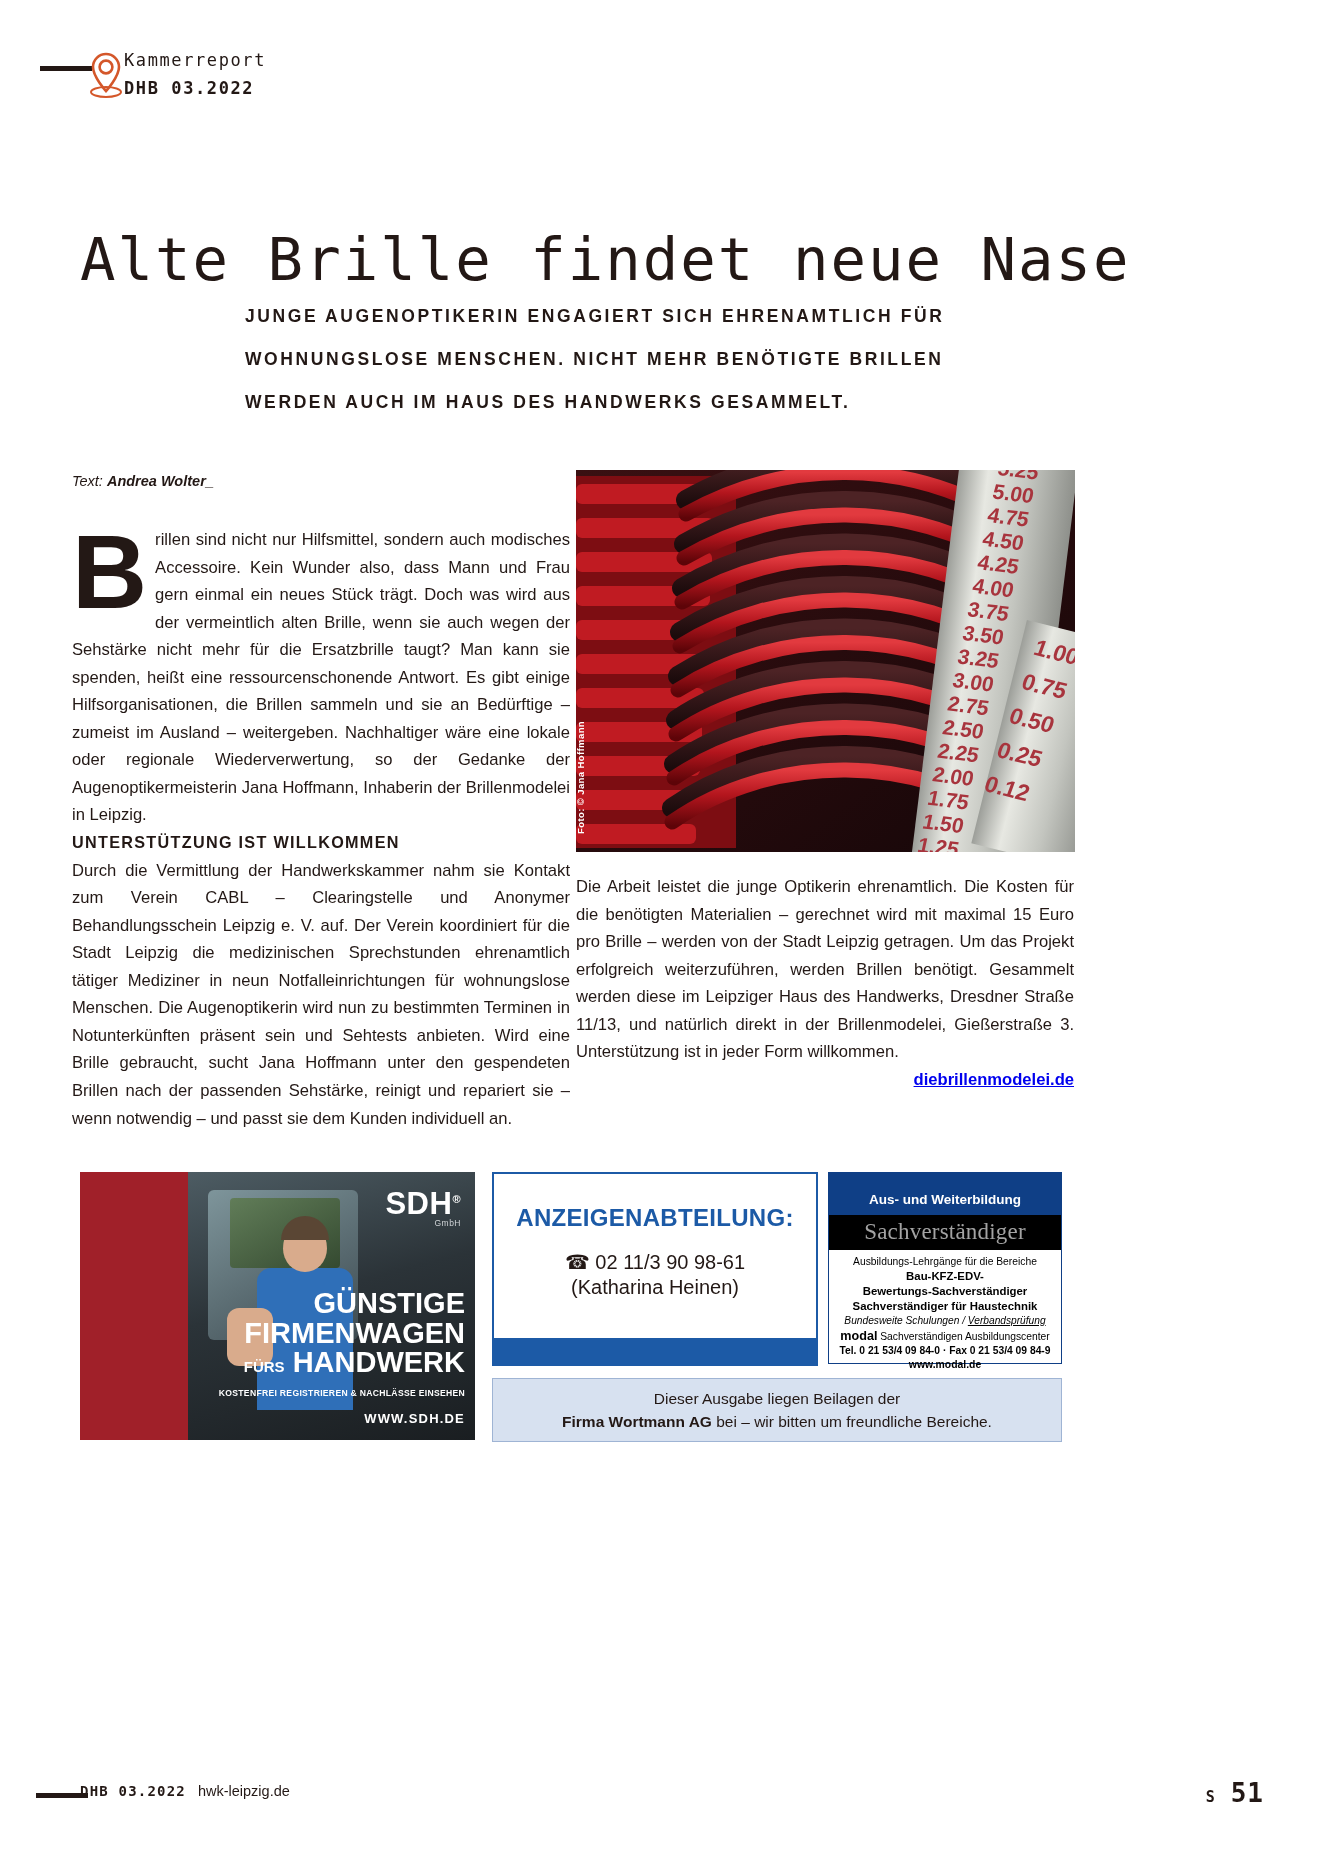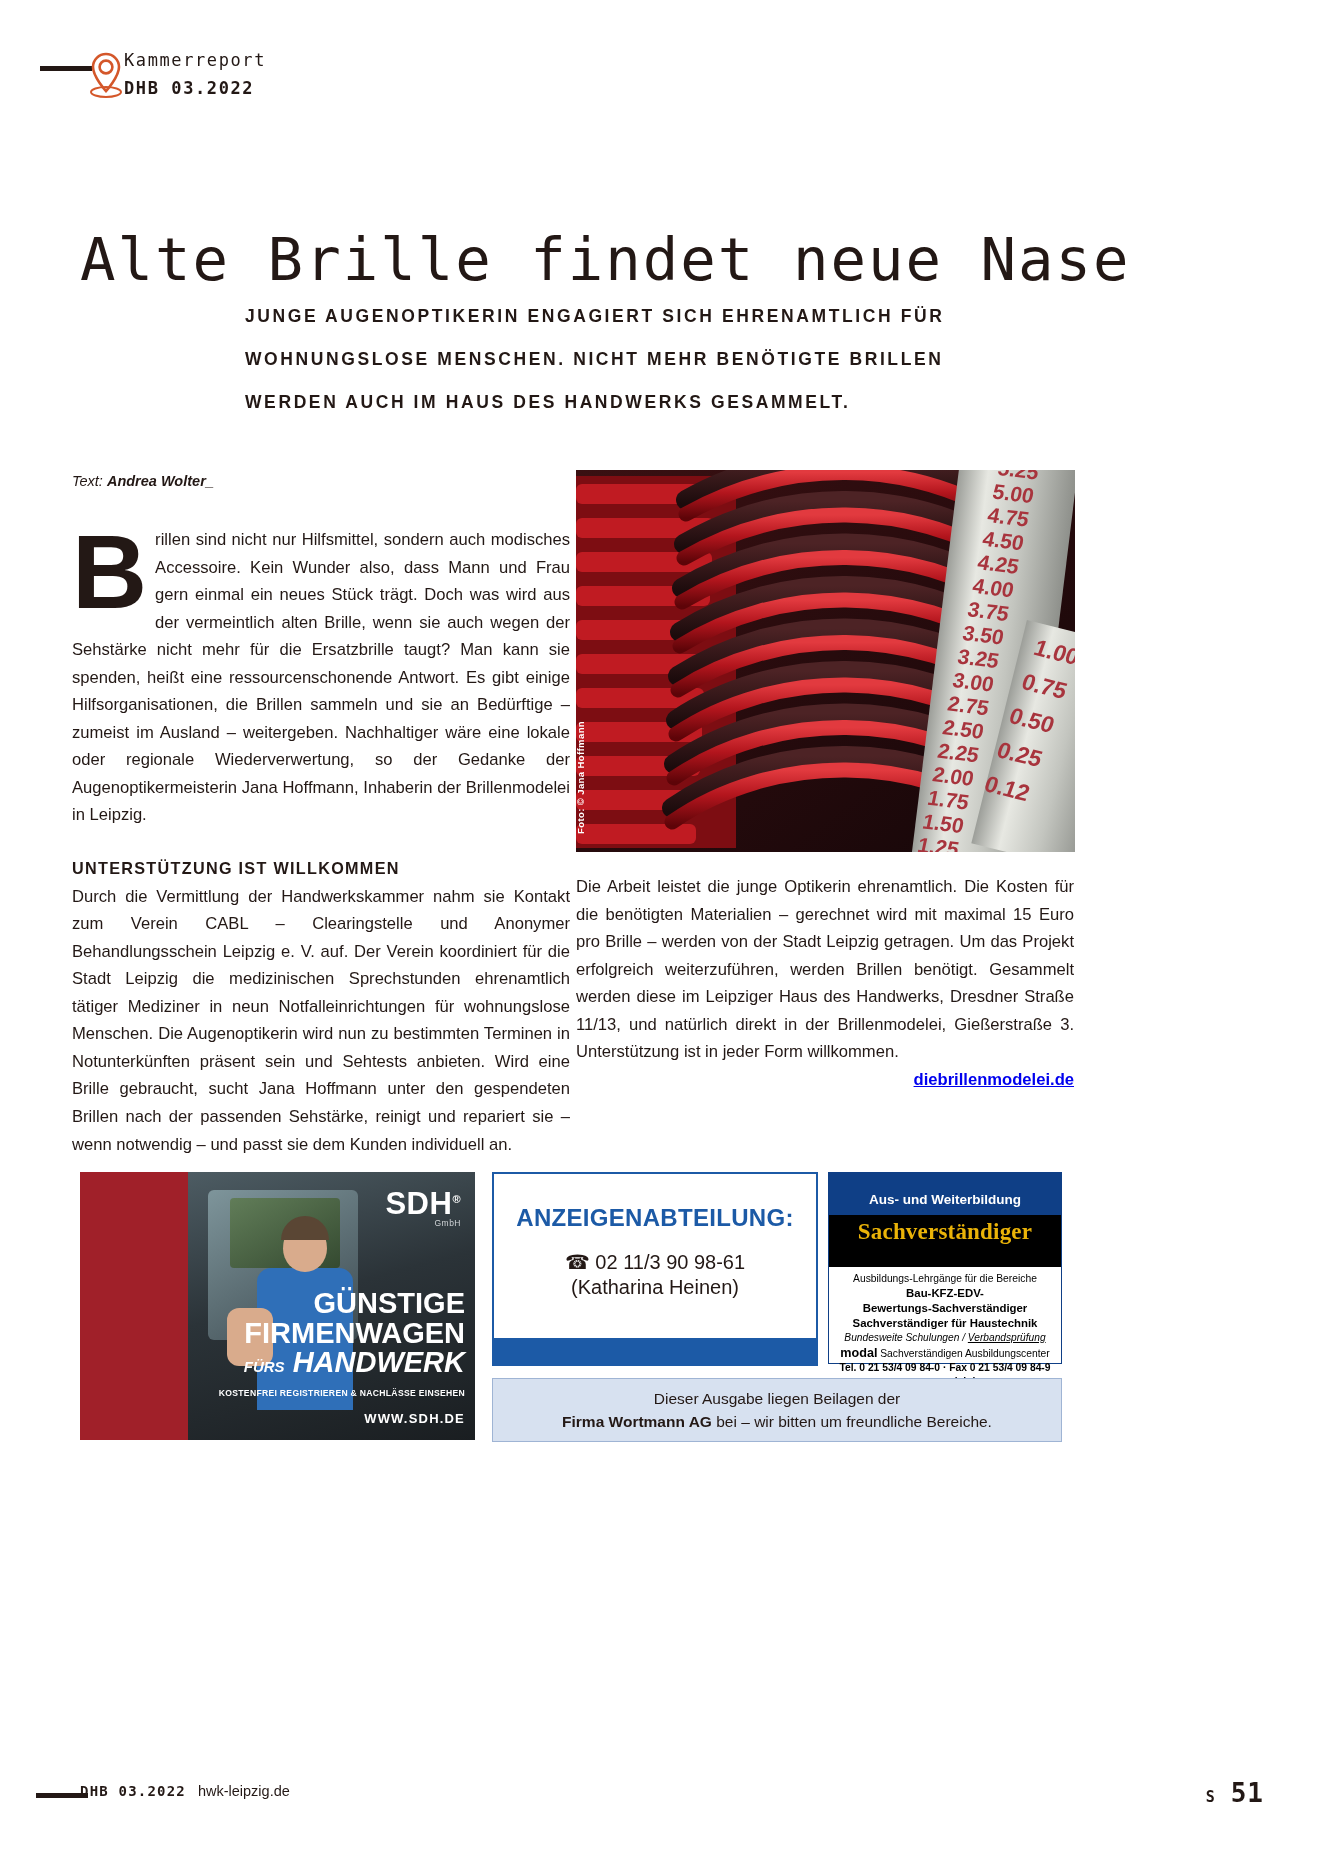--- a/index.html
+++ b/index.html
@@ -71,21 +71,21 @@
     font-family:"Liberation Sans Narrow","Liberation Sans",sans-serif;
     font-weight:bold;
     font-size:104px;
     line-height:0.78;
     margin:6px 8px 0 0;
     color:#231815;
   }
   .section-head{
     font-family:"Liberation Sans Narrow","Liberation Sans",sans-serif;
     font-size:16.2px;font-weight:bold;letter-spacing:1.3px;
-    margin-top:26px;margin-bottom:1px;text-transform:uppercase;
+    margin-bottom:1px;text-transform:uppercase;
   }
   .para{margin:0;}
   .link-right{display:block;text-align:right;font-weight:bold;margin-top:0px;}
 
   
   .photo{
     position:absolute;left:576px;top:470px;width:499px;height:382px;
     overflow:hidden;background:#2a0d0d;
   }
   .photo-inner{position:absolute;inset:0;}
@@ -123,21 +123,21 @@
   }
   .sdh-logo sup{font-size:11px;vertical-align:super;}
   .sdh-logo-sub{font-size:8.5px;font-weight:normal;letter-spacing:.5px;text-align:right;margin-top:-4px;color:#cfd3d6;}
   .sdh-claim{
     position:absolute;right:10px;bottom:62px;text-align:right;color:#fff;
     font-family:"Liberation Sans",sans-serif;font-weight:bold;
     line-height:1.02;
   }
   .sdh-l1{font-size:29px;}
   .sdh-l2{font-size:29px;}
-  .sdh-l3{font-size:29px;font-style:italic;}
+  .sdh-l3{font-size:29px;}
   .sdh-l3 small{font-size:15px;}
   .sdh-note{
     position:absolute;right:10px;bottom:42px;color:#fff;
     font-size:8.6px;font-weight:bold;letter-spacing:.3px;text-align:right;
     font-family:"Liberation Sans",sans-serif;
   }
   .sdh-url{
     position:absolute;right:10px;bottom:14px;color:#fff;
     font-size:13px;font-weight:bold;letter-spacing:1.2px;text-align:right;
     font-family:"Liberation Sans",sans-serif;
@@ -165,22 +165,22 @@
   .ad-sach{
     position:absolute;left:828px;top:1172px;width:232px;height:190px;
     border:1px solid #0f3f86;background:#fff;
   }
   .sach-top{
     background:#0f3f86;color:#fff;text-align:center;
     font-size:13.5px;font-weight:bold;padding:19px 0 8px;
     font-family:"Liberation Sans",sans-serif;
   }
   .sach-title{
-    background:#000;color:#eab308;text-align:center;
-    font-size:23px;font-weight:bold;padding:4px 0 22px;letter-spacing:.2px;
+    background:#000;color:#a3a3a3;text-align:center;
+    font-size:23px;font-weight:normal;padding:4px 0 5px;letter-spacing:.2px;
     font-family:"Liberation Serif",serif;
   }
   .sach-body{padding:5px 6px 0;text-align:center;font-size:10.3px;line-height:1.33;
     font-family:"Liberation Sans",sans-serif;color:#000;}
   .sach-body .b{font-weight:bold;font-size:11.4px;}
   .sach-body .i{font-style:italic;font-size:10.2px;}
   .sach-body .i u{text-decoration:underline;}
   .sach-body .modal{font-weight:bold;font-size:12.6px;}
   .sach-body .url{font-weight:bold;font-size:10.4px;}
 

